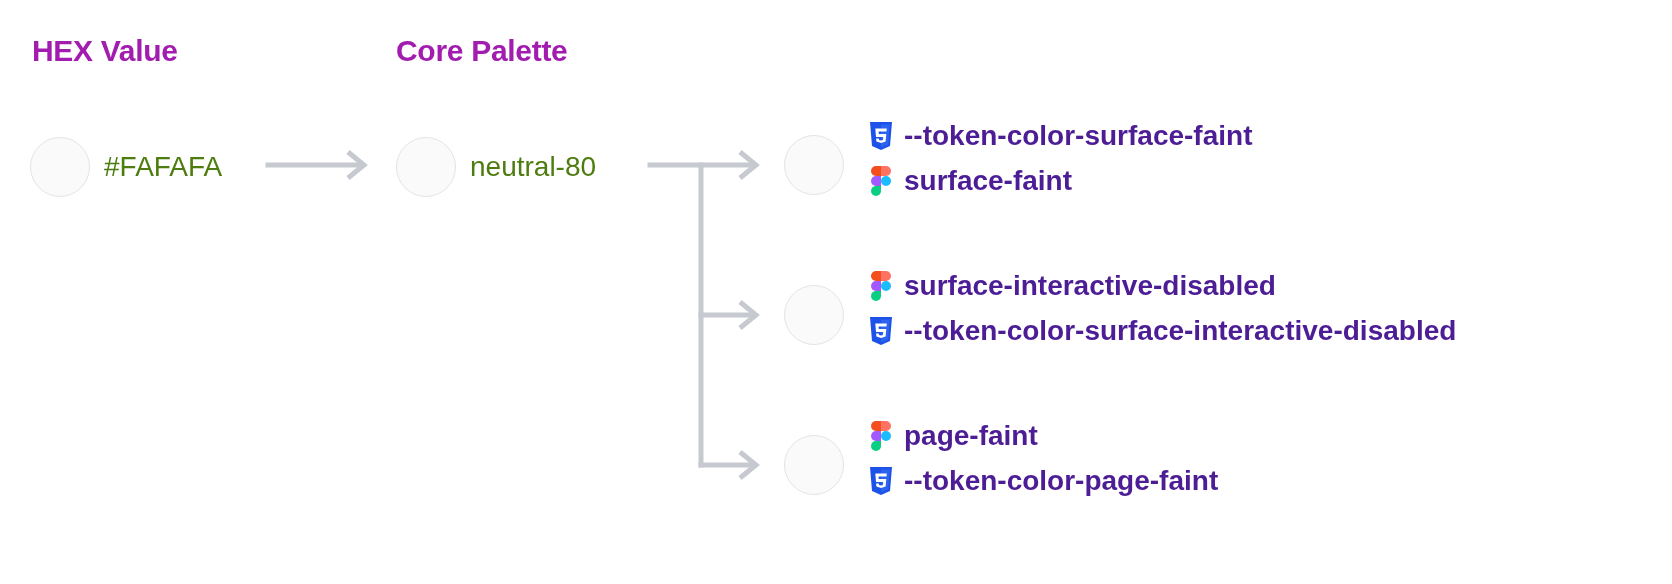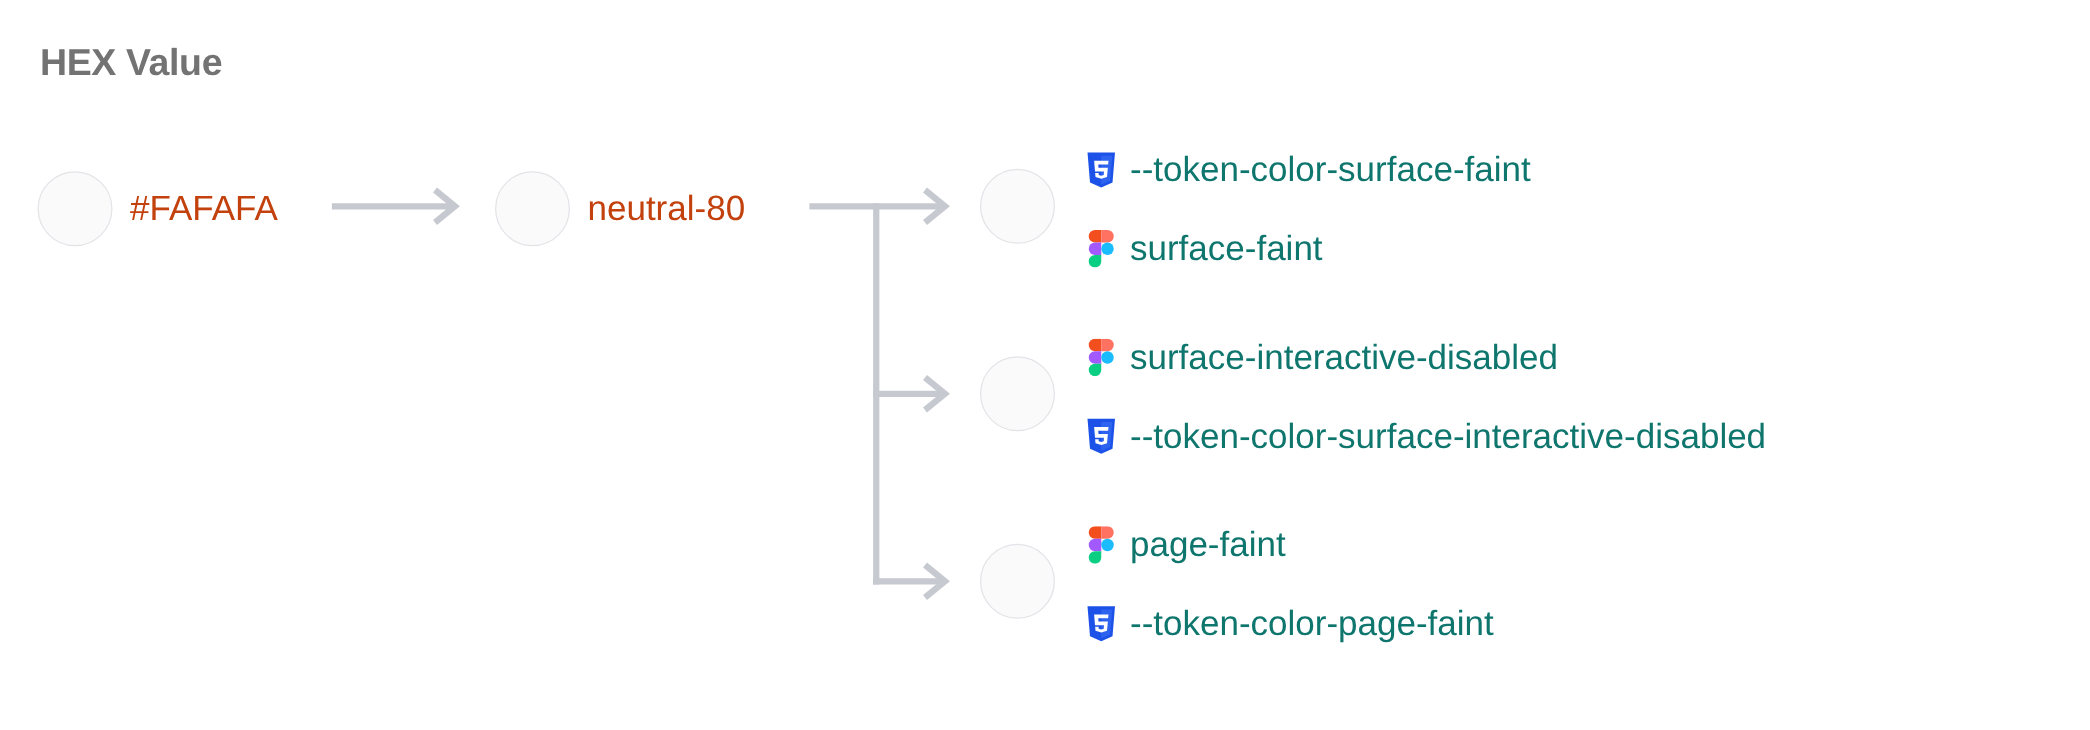--- a/index.html
+++ b/index.html
@@ -21,21 +21,21 @@
     inset: 0;
   }
 
   
   .col-header {
     position: absolute;
     font-family: "Liberation Sans", sans-serif;
     font-weight: 700;
     font-size: 30px;
     line-height: 34px;
-    color: #737373;
+    color: #a21caf;
     letter-spacing: -0.3px;
     white-space: nowrap;
   }
   .hdr-hex      { left: 32px;  top: 34px; }
   .hdr-core     { left: 396px; top: 34px; }
   .hdr-semantic { left: 784px; top: 34px; }
 
   
   .swatch {
     position: absolute;
@@ -50,21 +50,21 @@
   .swatch-sem-1 { left: 784px; top: 285px; width: 60px; height: 60px; }
   .swatch-sem-2 { left: 784px; top: 435px; width: 60px; height: 60px; }
 
   
   .value-label {
     position: absolute;
     font-family: "Liberation Sans", sans-serif;
     font-weight: 400;
     font-size: 28px;
     line-height: 32px;
-    color: #c2410c;
+    color: #4d7c0f;
     white-space: nowrap;
   }
   .val-hex  { left: 104px; top: 151px; }
   .val-core { left: 470px; top: 151px; }
 
   
   .connectors {
     position: absolute;
     left: 0;
     top: 0;
@@ -82,46 +82,47 @@
   .sem-group-1 { top: 266px; }
   .sem-group-2 { top: 416px; }
 
   .token-line {
     display: flex;
     align-items: center;
     height: 40px;
     gap: 10px;
     white-space: nowrap;
   }
-  .token-line + .token-line { margin-top: 23px; }
+  .token-line + .token-line { margin-top: 5px; }
 
   .token-text {
     font-family: "Liberation Sans", sans-serif;
-    font-weight: 400;
+    font-weight: 700;
     font-size: 28px;
     line-height: 32px;
-    color: #0f766e;
+    color: #4c1d95;
     white-space: nowrap;
   }
 
   .icon-box {
     width: 26px;
     height: 30px;
     flex: 0 0 26px;
     display: block;
     position: relative;
   }
   .icon-box svg { display: block; }
 </style>
 </head>
 <body>
 
 <div class="canvas">
 
   <div class="col-header hdr-hex">HEX Value</div>
+  <div class="col-header hdr-core">Core Palette</div>
 
   <div class="swatch swatch-hex" style="background: rgb(250, 250, 250);"></div>
   <div class="value-label val-hex">#FAFAFA</div>
 
   <div class="swatch swatch-core" style="background: rgb(250, 250, 250);"></div>
   <div class="value-label val-core">neutral-80</div>
 
   <div class="swatch swatch-sem-0" style="background: rgb(250, 250, 250);"></div>
   <div class="swatch swatch-sem-1" style="background: rgb(250, 250, 250);"></div>
   <div class="swatch swatch-sem-2" style="background: rgb(250, 250, 250);"></div>

